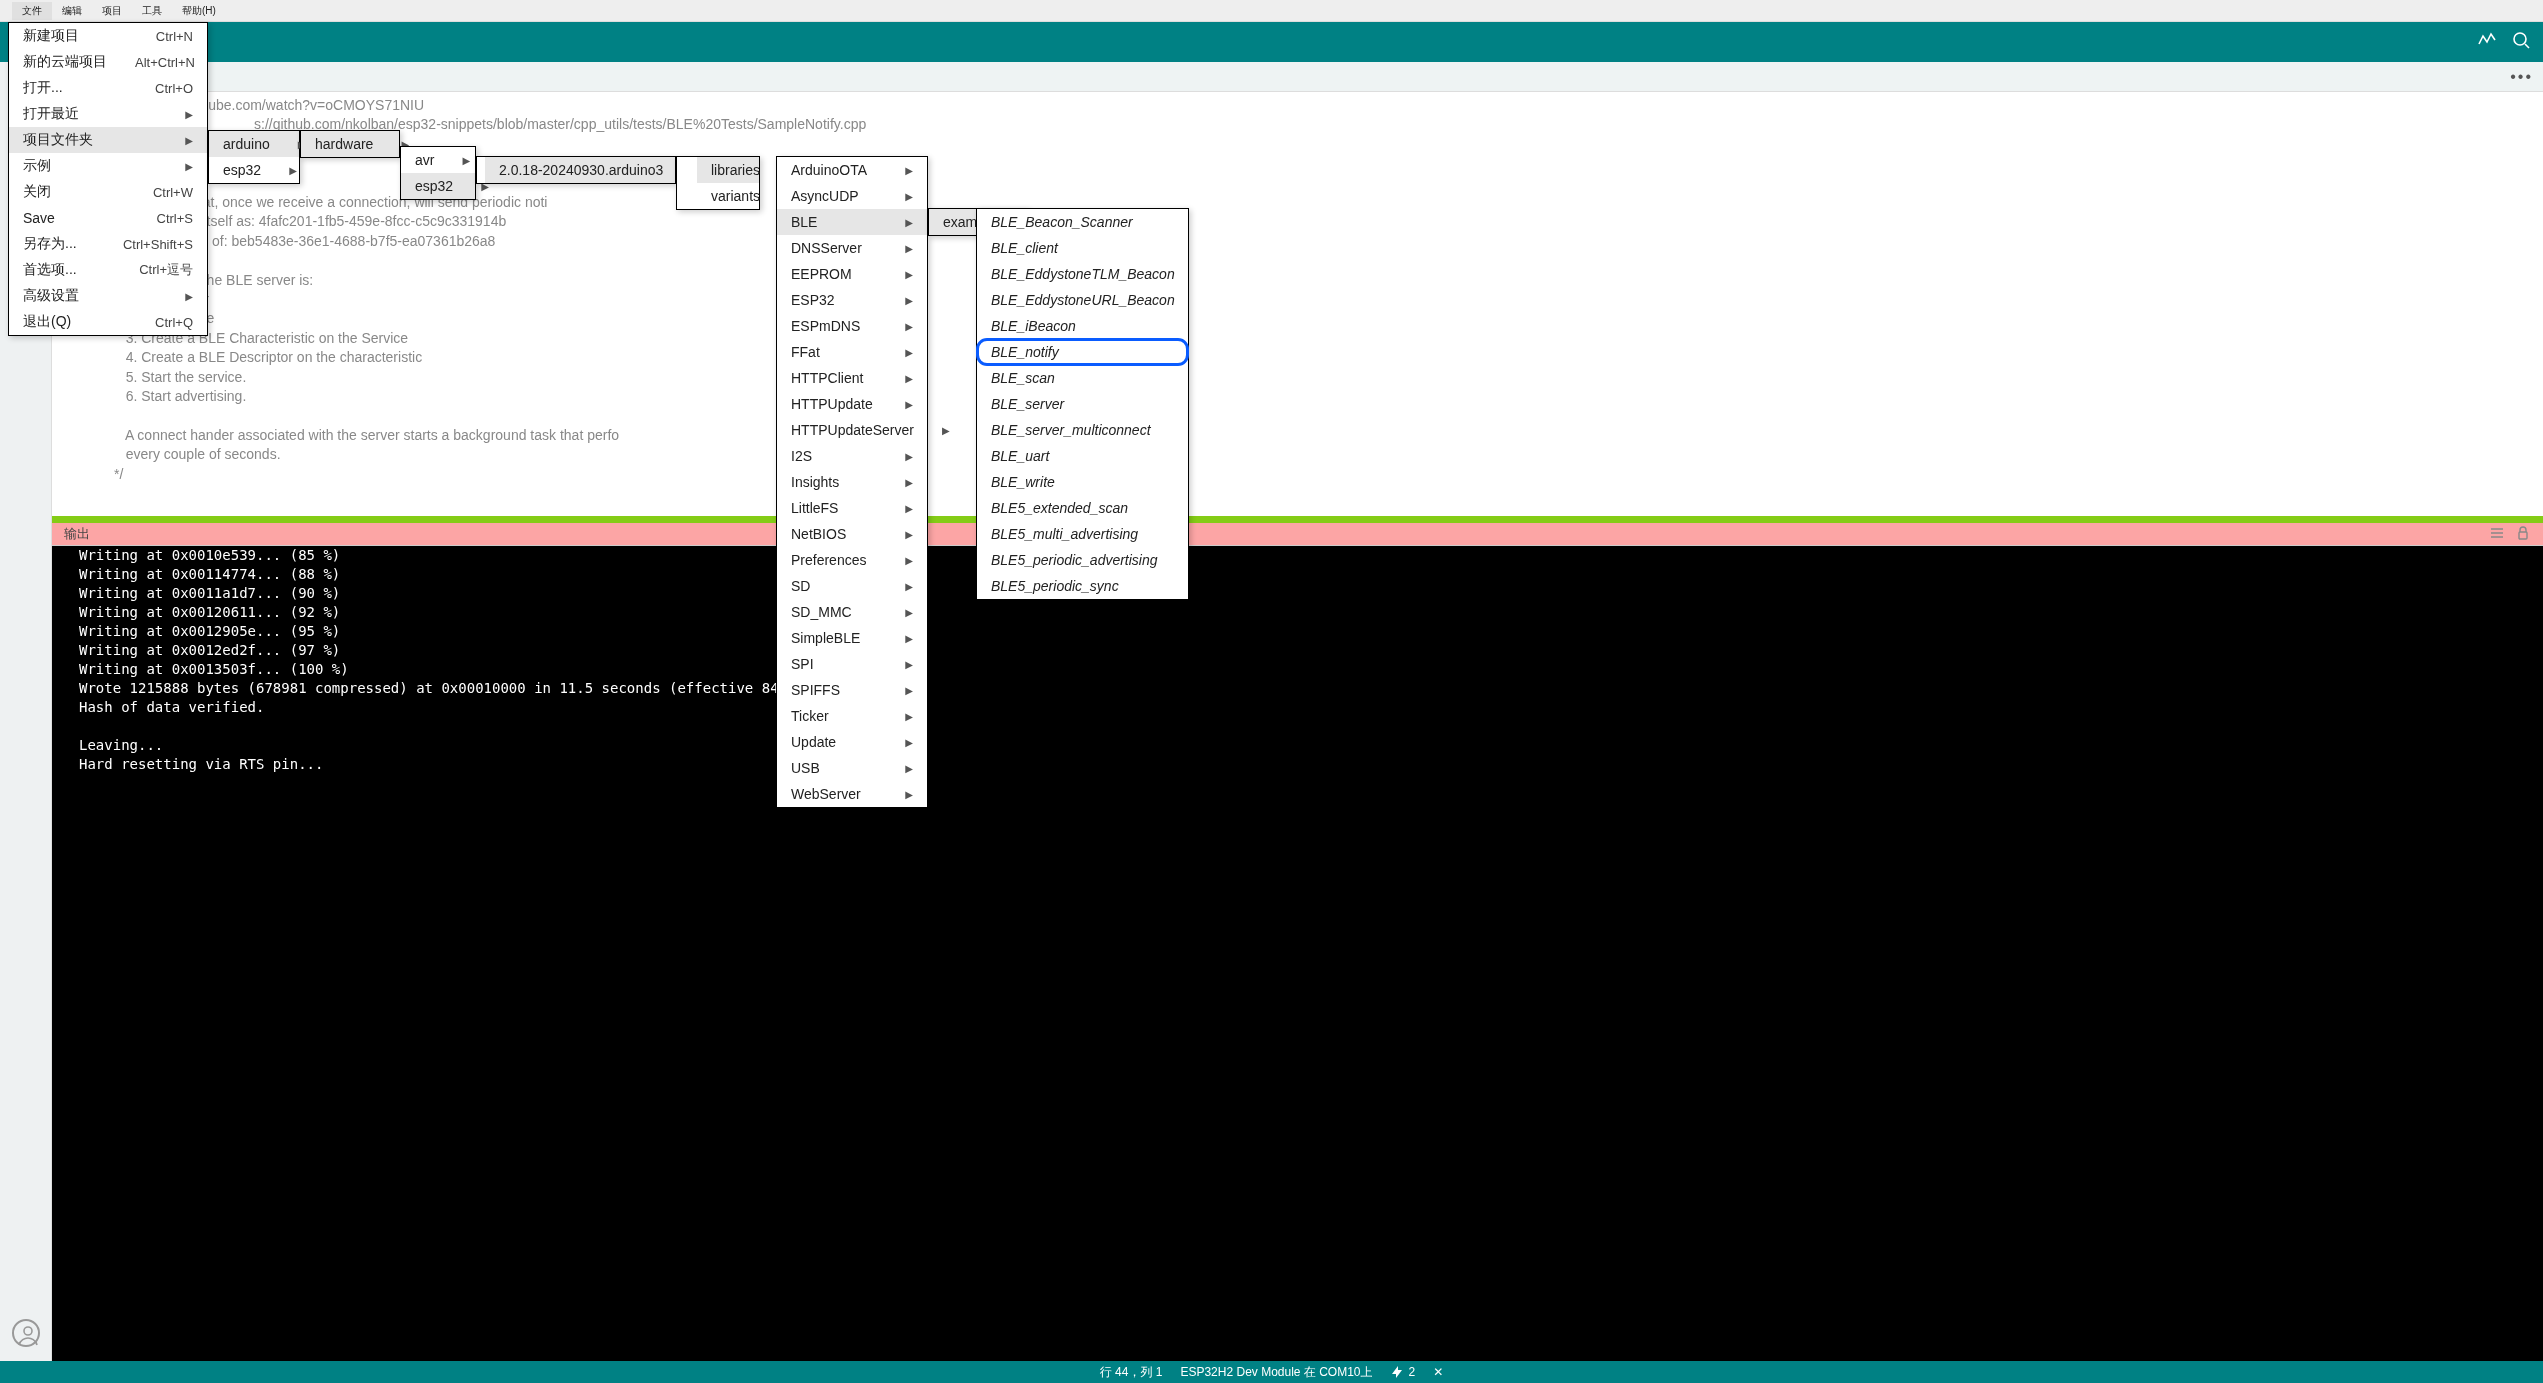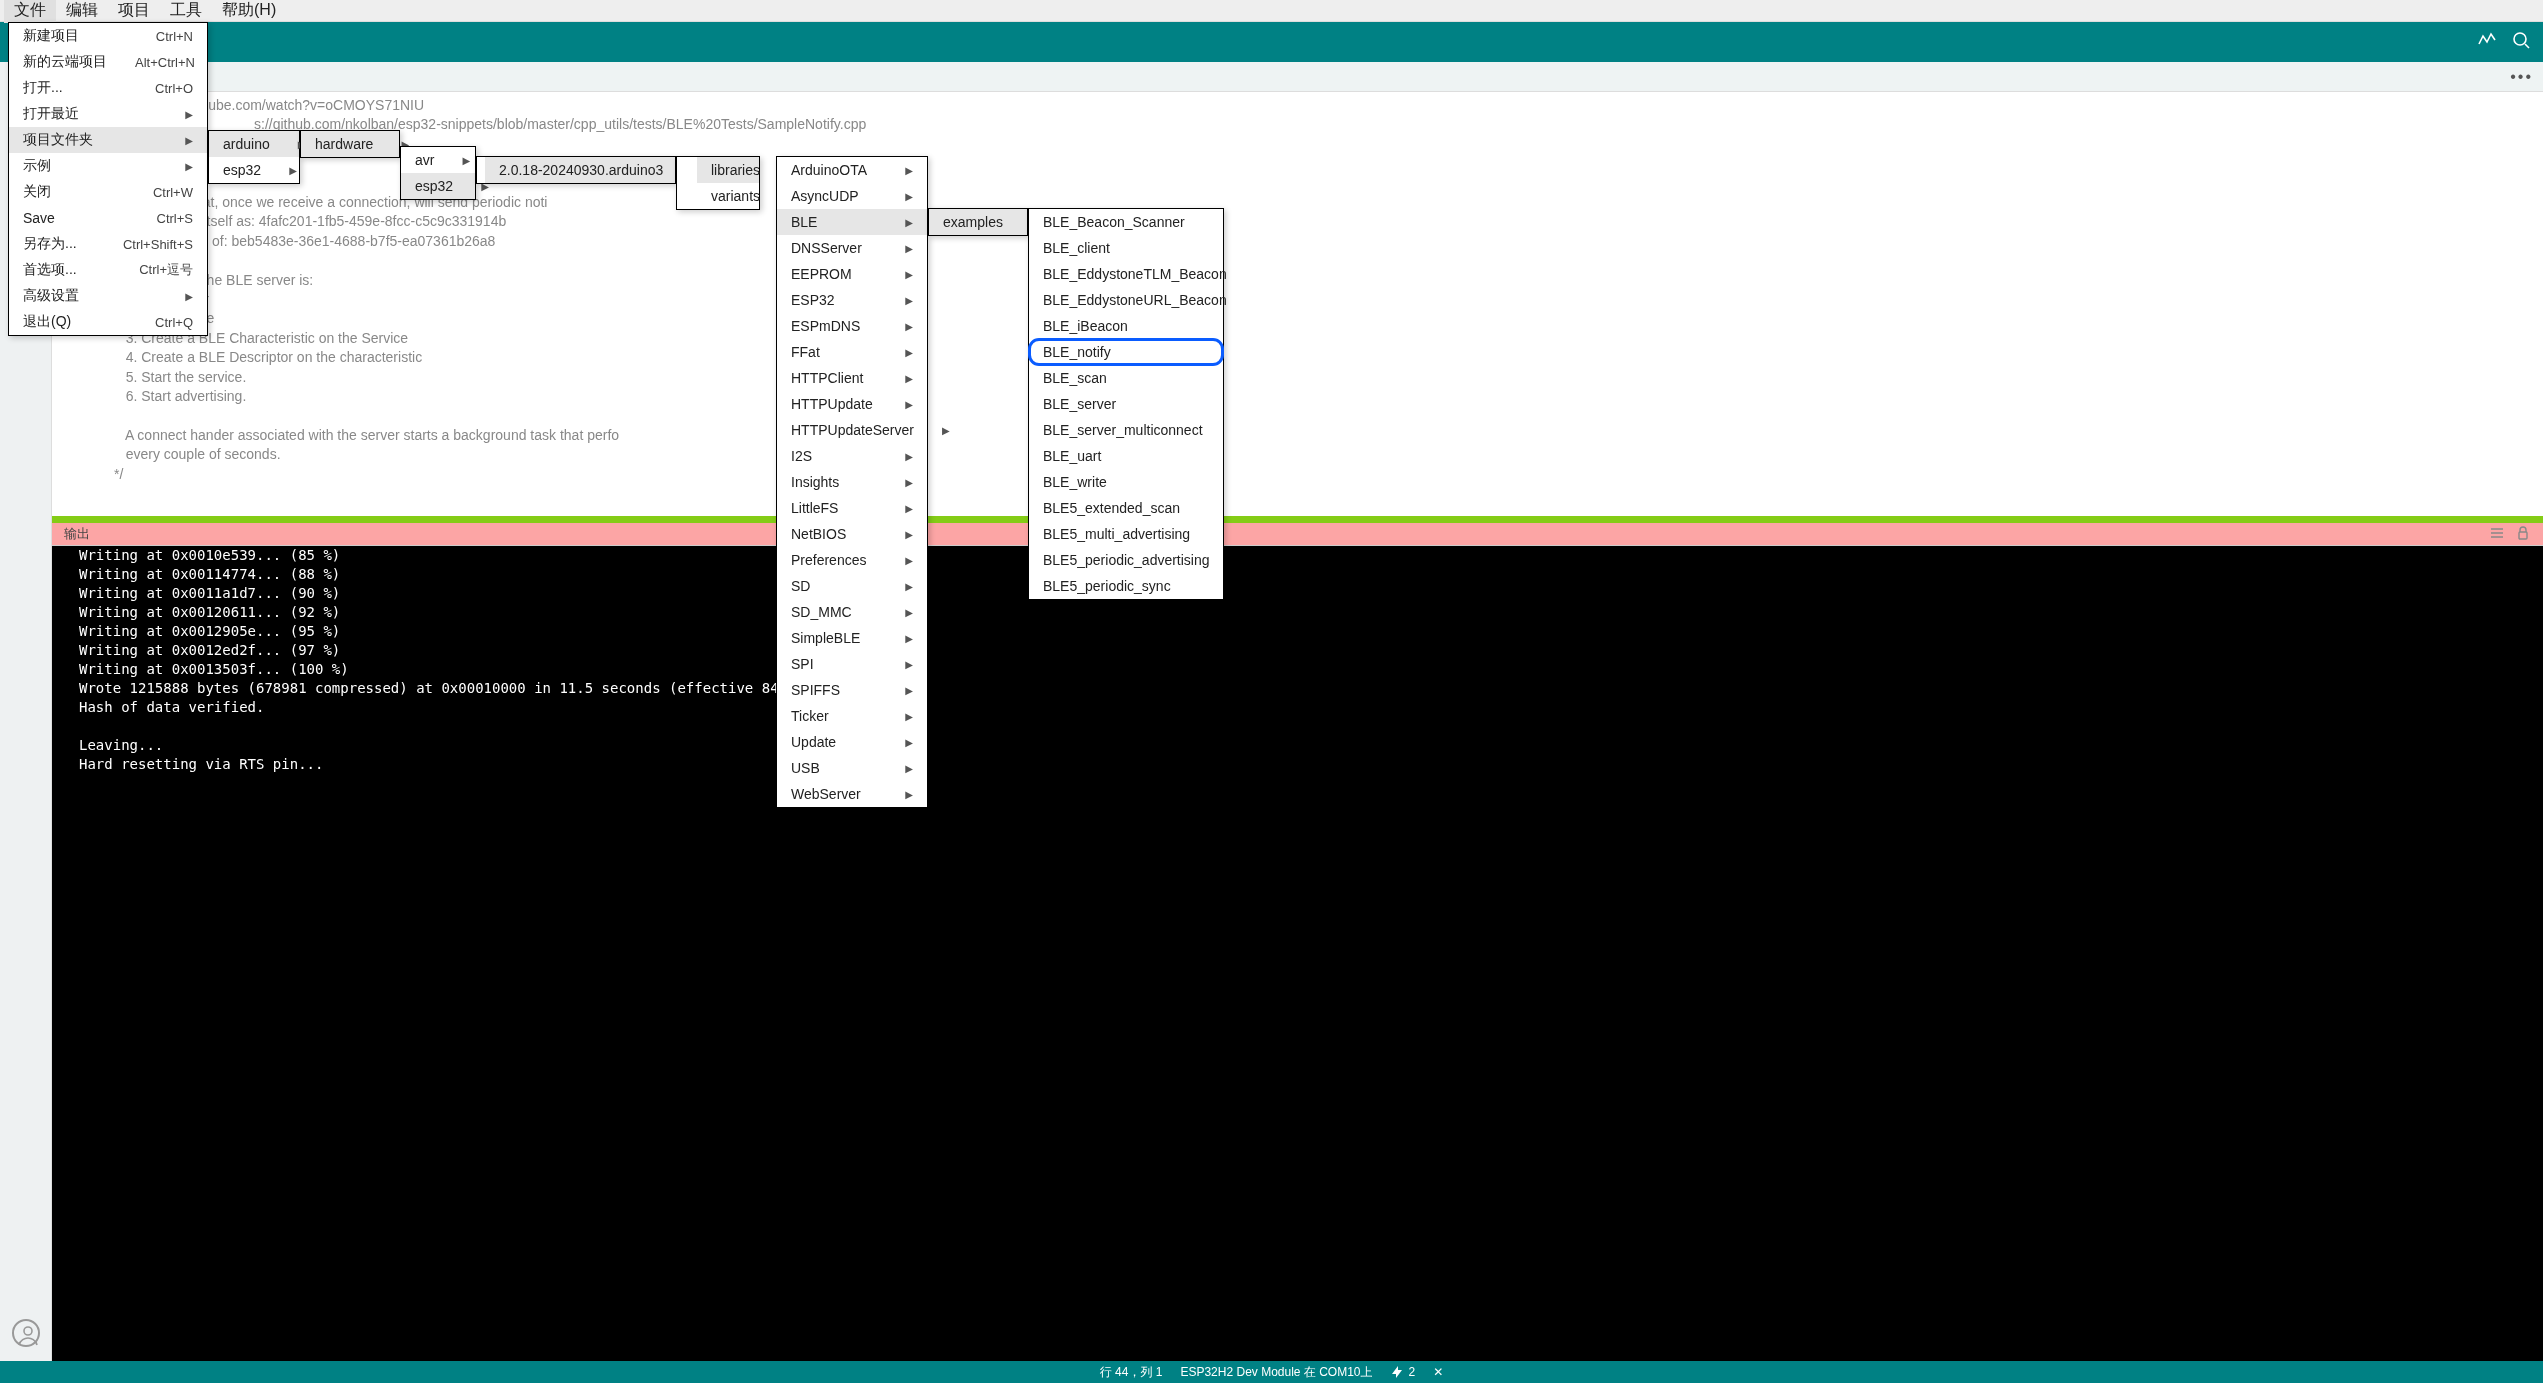--- a/index.html
+++ b/index.html
@@ -1,19 +1,19 @@
 <!DOCTYPE html>
 <html><head>
 <meta charset="utf-8">
 <style>
 * { margin: 0; padding: 0; box-sizing: border-box; font-family: "Microsoft YaHei", "Segoe UI", sans-serif; }
 html, body { width: 100%; height: 100%; overflow: hidden; background: #fff; }
 
 
-.menubar { height: 22px; background: #eeeeee; display: flex; align-items: center; font-size: 16px; color: #222; border-bottom: 1px solid #ddd; padding: 0 4px; }
+.menubar { height: 22px; background: #eeeeee; display: flex; align-items: center; font-size: 10px; color: #222; border-bottom: 1px solid #ddd; padding: 0 12px; }
 .menubar .item { padding: 2px 10px; cursor: pointer; }
 .menubar .item.open { background: #e0e0e0; }
 
 
 .toolbar { height: 40px; background: #008184; display: flex; align-items: center; padding: 0 12px; justify-content: space-between; }
 .toolbar-left { display: flex; align-items: center; gap: 10px; }
 .board-select { background: #fff; color: #008184; font-size: 14px; font-weight: 600; padding: 4px 28px 4px 10px; border-radius: 2px; position: relative; cursor: pointer; }
 .board-select::after { content: "▾"; position: absolute; right: 8px; top: 4px; font-size: 12px; color: #666; }
 .toolbar-right { display: flex; gap: 14px; align-items: center; }
 .toolbar-right .ticon { color: #fff; font-size: 18px; cursor: pointer; }
@@ -381,21 +381,21 @@
     </div>
   </div>
 
 <div class="menu" id="menu-ble" style="left:928px; top:208px; width:100px;">
     <div class="mi hover">
       <span>examples</span>
       <span class="arrow">▶</span>
     </div>
   </div>
 
-<div class="menu" id="menu-examples" style="left:1028px; top:208px; width:196px;">
+<div class="menu" id="menu-examples" style="left:976px; top:208px; width:213px;font-style:italic;">
     <div class="mi">
       <span>BLE_Beacon_Scanner</span>
     </div>
     <div class="mi">
       <span>BLE_client</span>
     </div>
     <div class="mi">
       <span>BLE_EddystoneTLM_Beacon</span>
     </div>
     <div class="mi">

